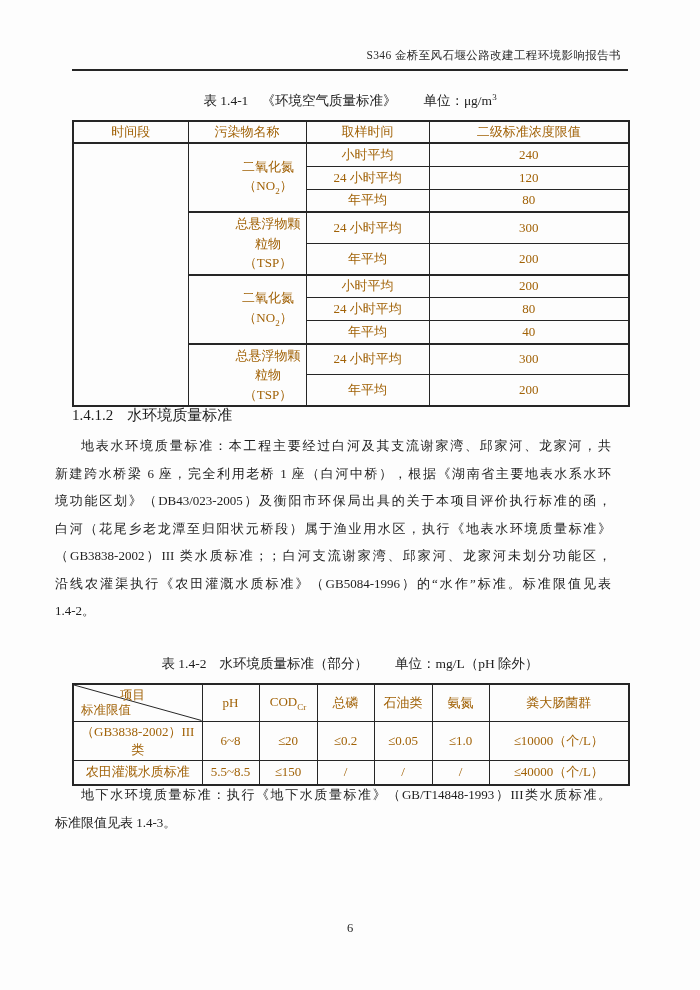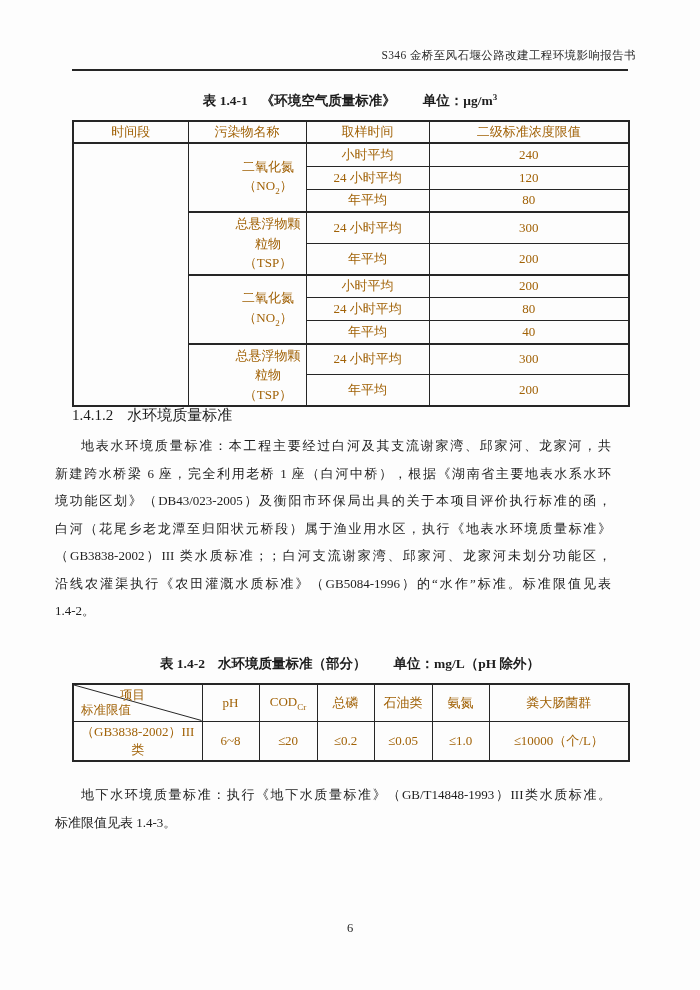--- a/index.html
+++ b/index.html
@@ -13,41 +13,41 @@
     background: #fdfdfd;
     font-family: "Liberation Serif", "DejaVu Serif", serif;
     color: #1d1d1d;
     overflow: hidden;
   }
 
   
   .header-text {
     position: absolute;
     top: 48px;
-    right: 64px;
+    right: 79px;
     font-size: 11.5px;
     letter-spacing: 0.4px;
     color: #2a2a2a;
   }
   .header-rule {
     position: absolute;
     top: 69px;
     left: 72px;
     width: 556px;
     height: 2px;
     background: #262626;
   }
 
   
   .caption {
     position: absolute;
     left: 72px;
     width: 556px;
     text-align: center;
-    font-weight: bold;
+    font-weight: normal;
     font-size: 13.5px;
     white-space: nowrap;
   }
   .t1-caption { top: 91px; }
   .t2-caption { top: 655px; }
   .cap-name { margin-left: 13px; }
   .cap-unit { margin-left: 27px; }
   sup { font-size: 9px; }
   .sb { font-size: 9px; }
 
@@ -246,20 +246,29 @@
     <tbody>
       <tr>
         <td>（GB3838-2002）III类</td>
         <td>6~8</td>
         <td>≤20</td>
         <td>≤0.2</td>
         <td>≤0.05</td>
         <td>≤1.0</td>
         <td>≤10000（个/L）</td>
       </tr>
+      <tr>
+        <td>农田灌溉水质标准</td>
+        <td>5.5~8.5</td>
+        <td>≤150</td>
+        <td>/</td>
+        <td>/</td>
+        <td>/</td>
+        <td>≤40000（个/L）</td>
+      </tr>
     </tbody>
   </table>
 
   <div class="para p2">
     <div class="line first">地下水环境质量标准：执行《地下水质量标准》（GB/T14848-1993）III类水质标准。</div>
     <div class="line last">标准限值见表 1.4-3。</div>
   </div>
 
   <div class="page-num">6</div>
 

